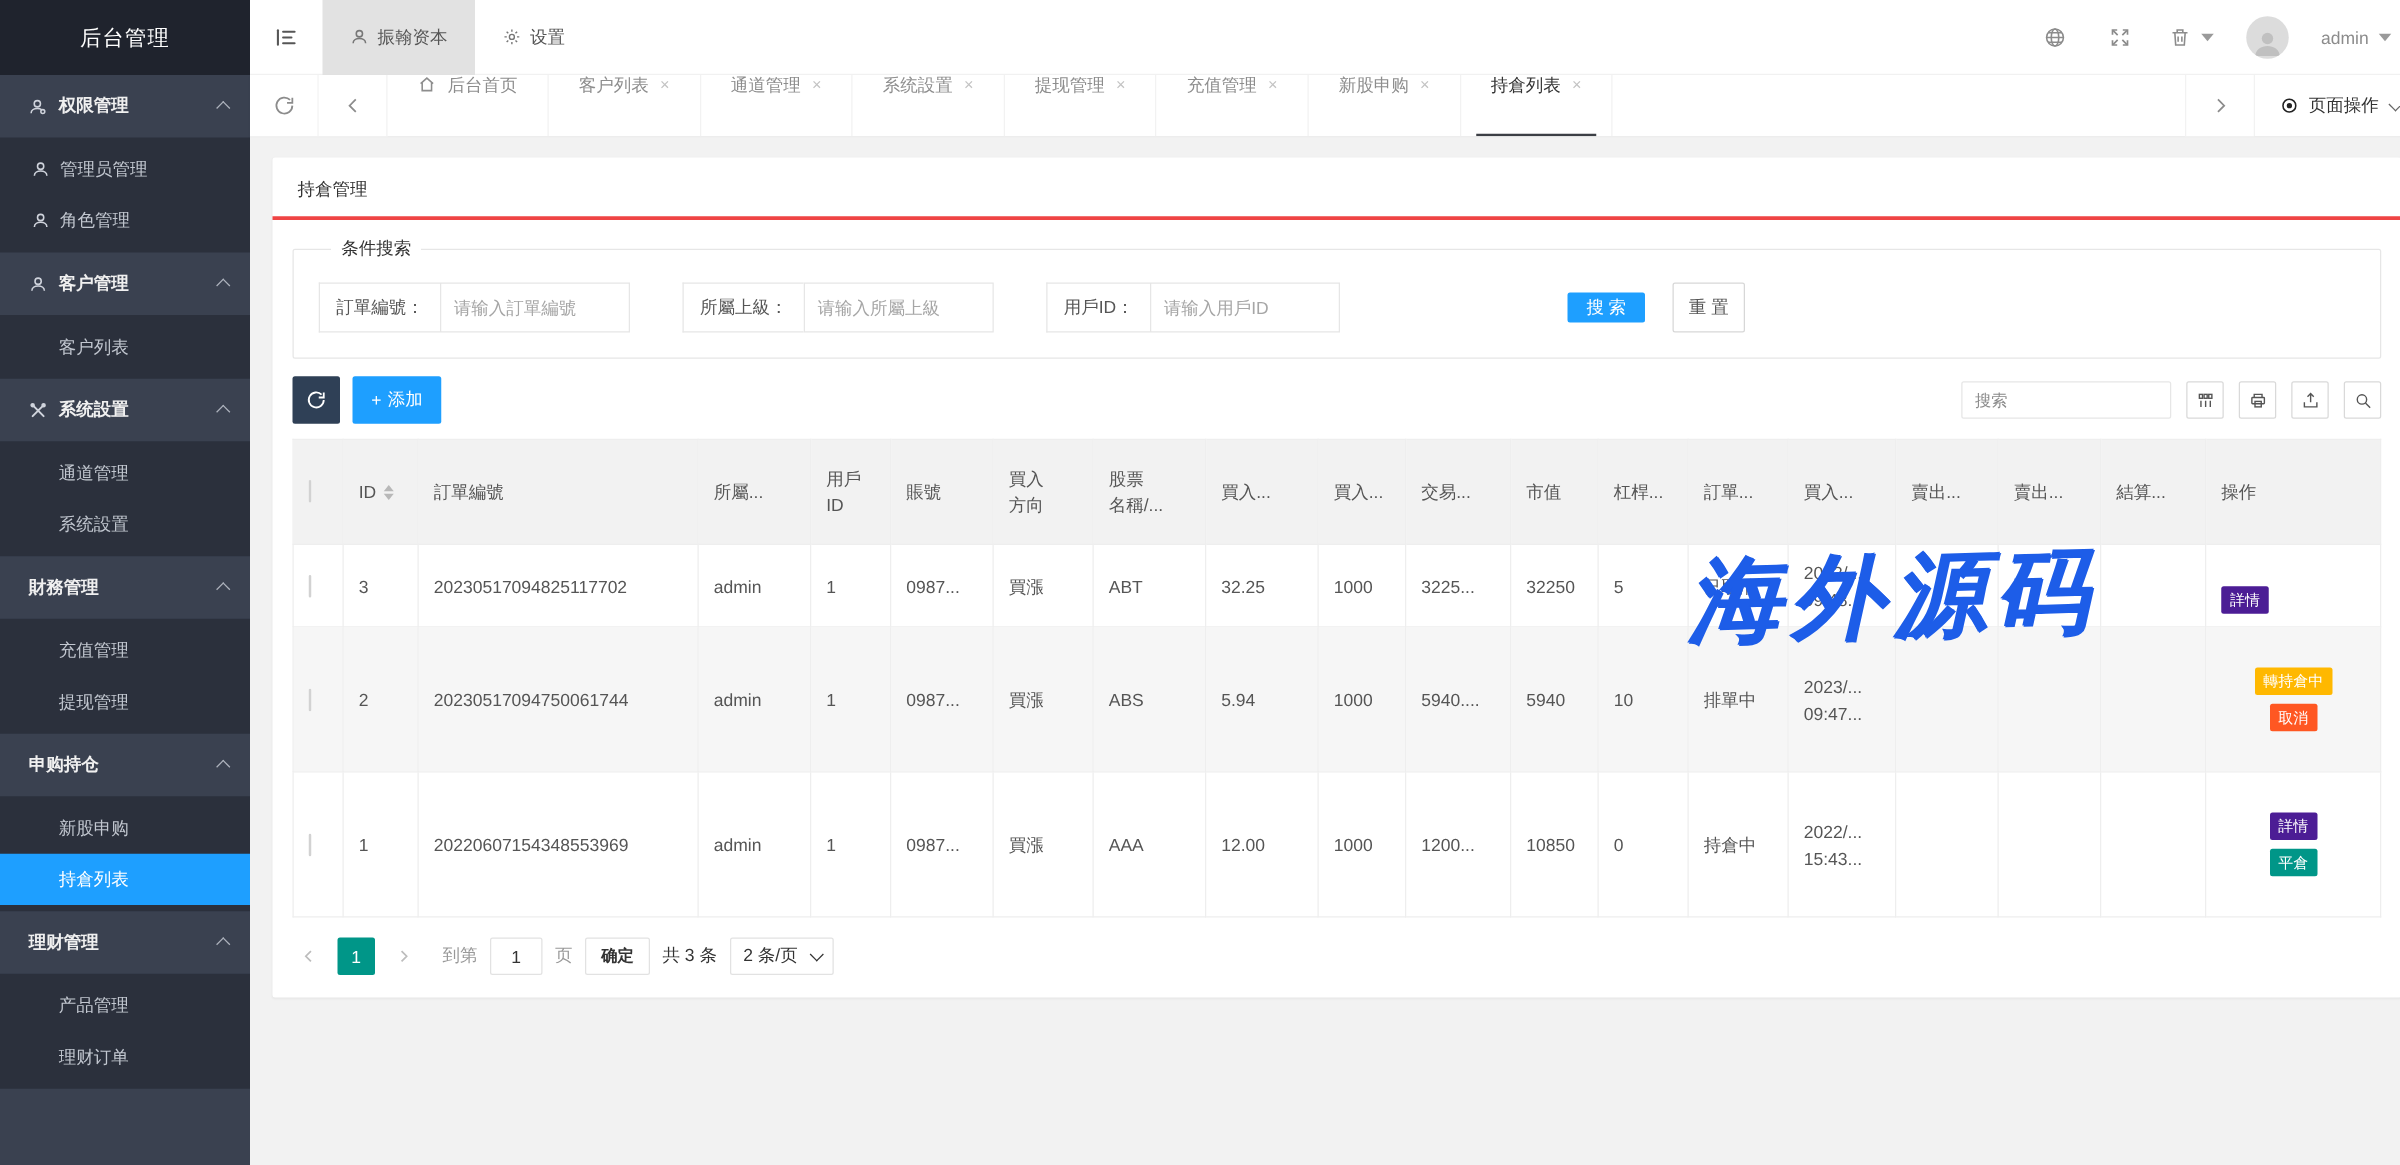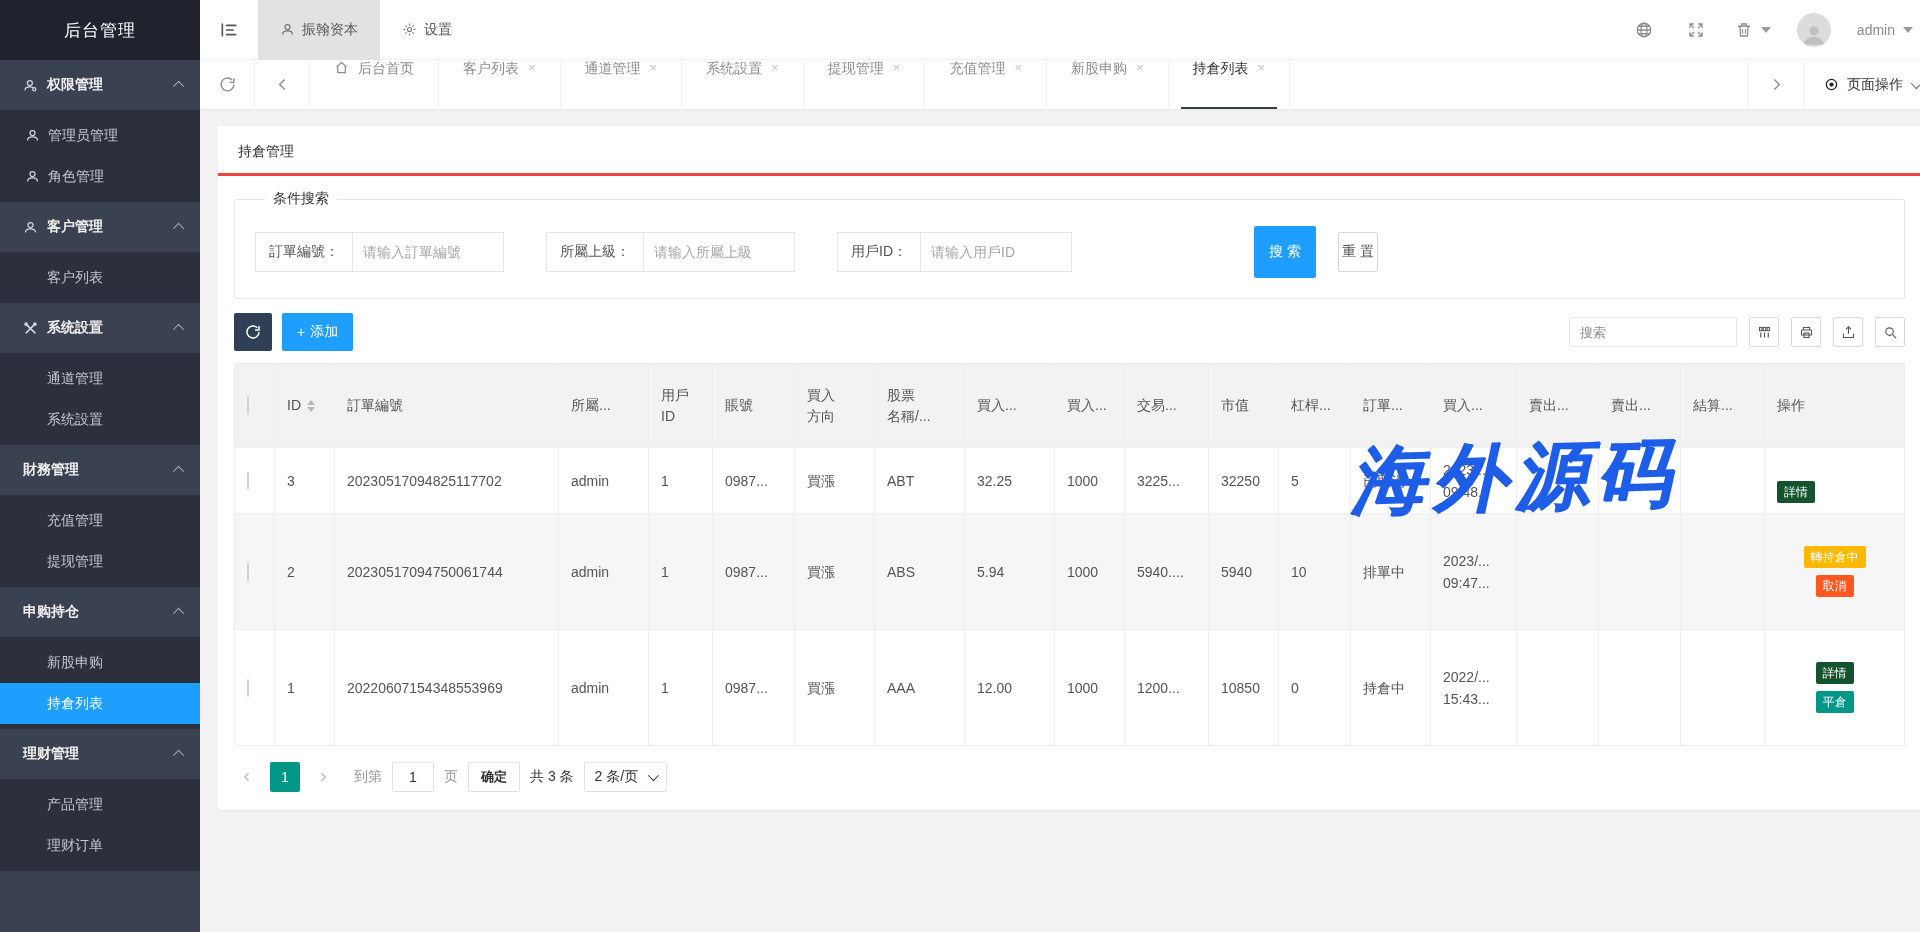--- a/index.html
+++ b/index.html
@@ -64,22 +64,22 @@
 
   
   fieldset.search-set { border:1px solid #e6e6e6; border-radius:2px; padding:14px 20px 20px; }
   fieldset.search-set legend { margin-left:10px; padding:0 8px; color:#333; font-size:14px; }
   .search-row { display:flex; align-items:center; margin-top:4px; }
   .field-group { display:flex; align-items:stretch; height:40px; margin-right:42px; }
   .field-label { display:flex; align-items:center; padding:0 13px; border:1px solid #e6e6e6; border-right:none; background:#fff; color:#555; white-space:nowrap; }
   .field-input { width:152px; border:1px solid #e6e6e6; padding:0 10px; font-size:14px; color:#333; outline:none; font-family:inherit; }
   .field-input::placeholder { color:#a6a6a6; }
   .btn { border:none; cursor:pointer; font-family:inherit; border-radius:2px; }
-  .btn-search { width:62px; height:52px; background:#1e9fff; color:#fff; font-size:14px; margin-left:140px; }
-  .btn-reset { width:40px; height:40px; background:#fff; border:1px solid #d7d7d7; color:#555; font-size:14px; margin-left:22px; }
+  .btn-search { width:62px; height:24px; background:#1e9fff; color:#fff; font-size:14px; margin-left:140px;font-family:Liberation Serif, serif; }
+  .btn-reset { width:58px; height:40px; background:#fff; border:1px solid #d7d7d7; color:#555; font-size:14px; margin-left:22px; }
 
   
   .table-toolbar { display:flex; align-items:center; margin-top:14px; }
   .btn-refresh-dark { width:38px; height:38px; background:#2f4056; color:#fff; display:flex; align-items:center; justify-content:center; border-radius:2px; }
   .btn-refresh-dark svg { width:16px; height:16px; }
   .btn-add { height:38px; padding:0 15px; background:#1e9fff; color:#fff; margin-left:10px; display:flex; align-items:center; gap:5px; font-size:14px; }
   .toolbar-right { margin-left:auto; display:flex; align-items:center; gap:9px; }
   .tbl-search { width:168px; height:30px; border:1px solid #e6e6e6; border-radius:2px; padding:0 10px; font-size:13px; outline:none; color:#333; font-family:inherit; }
   .tbl-search::placeholder { color:#8a8a8a; }
   .icon-btn { width:30px; height:30px; border:1px solid #d9d9d9; background:#fff; border-radius:2px; display:flex; align-items:center; justify-content:center; color:#555; cursor:pointer; margin-left:3px; }
@@ -93,21 +93,21 @@
   .grid td { height:66px; white-space:pre-line; line-height:22px; }
   .cell-center { text-align:center; }
   .checkbox { width:17px; height:17px; border:1px solid #d2d2d2; border-radius:2px; background:#fff; margin:0 auto; cursor:pointer; }
   .th-id { display:flex; align-items:center; gap:6px; }
   .sort { display:inline-flex; flex-direction:column; gap:2px; }
   .sort i { width:0; height:0; border-left:4px solid transparent; border-right:4px solid transparent; display:block; }
   .sort .up { border-bottom:5px solid #b8b8b8; }
   .sort .dn { border-top:5px solid #b8b8b8; }
   .op-cell { text-align:center; }
   .mini-btn { display:inline-block; padding:3px 7px; border-radius:2px; color:#fff; font-size:12px; cursor:pointer; line-height:16px; white-space:nowrap; }
-  .mb-blue { background:#14532d; }
+  .mb-blue { background:#4c1d95; }
   .mb-amber { background:#ffb800; }
   .mb-red { background:#ff5722; }
   .mb-green { background:#009688; }
   .op-stack { display:flex; flex-direction:column; align-items:center; gap:7px; }
 
   
   .pager { display:flex; align-items:center; margin-top:16px; gap:10px; color:#666; }
   .pg-chev { width:26px; height:30px; display:flex; align-items:center; justify-content:center; color:#bdbdbd; cursor:pointer; }
   .pg-chev svg { width:14px; height:14px; }
   .pg-num { width:30px; height:30px; background:#009688; color:#fff; display:flex; align-items:center; justify-content:center; border-radius:2px; cursor:pointer; }

